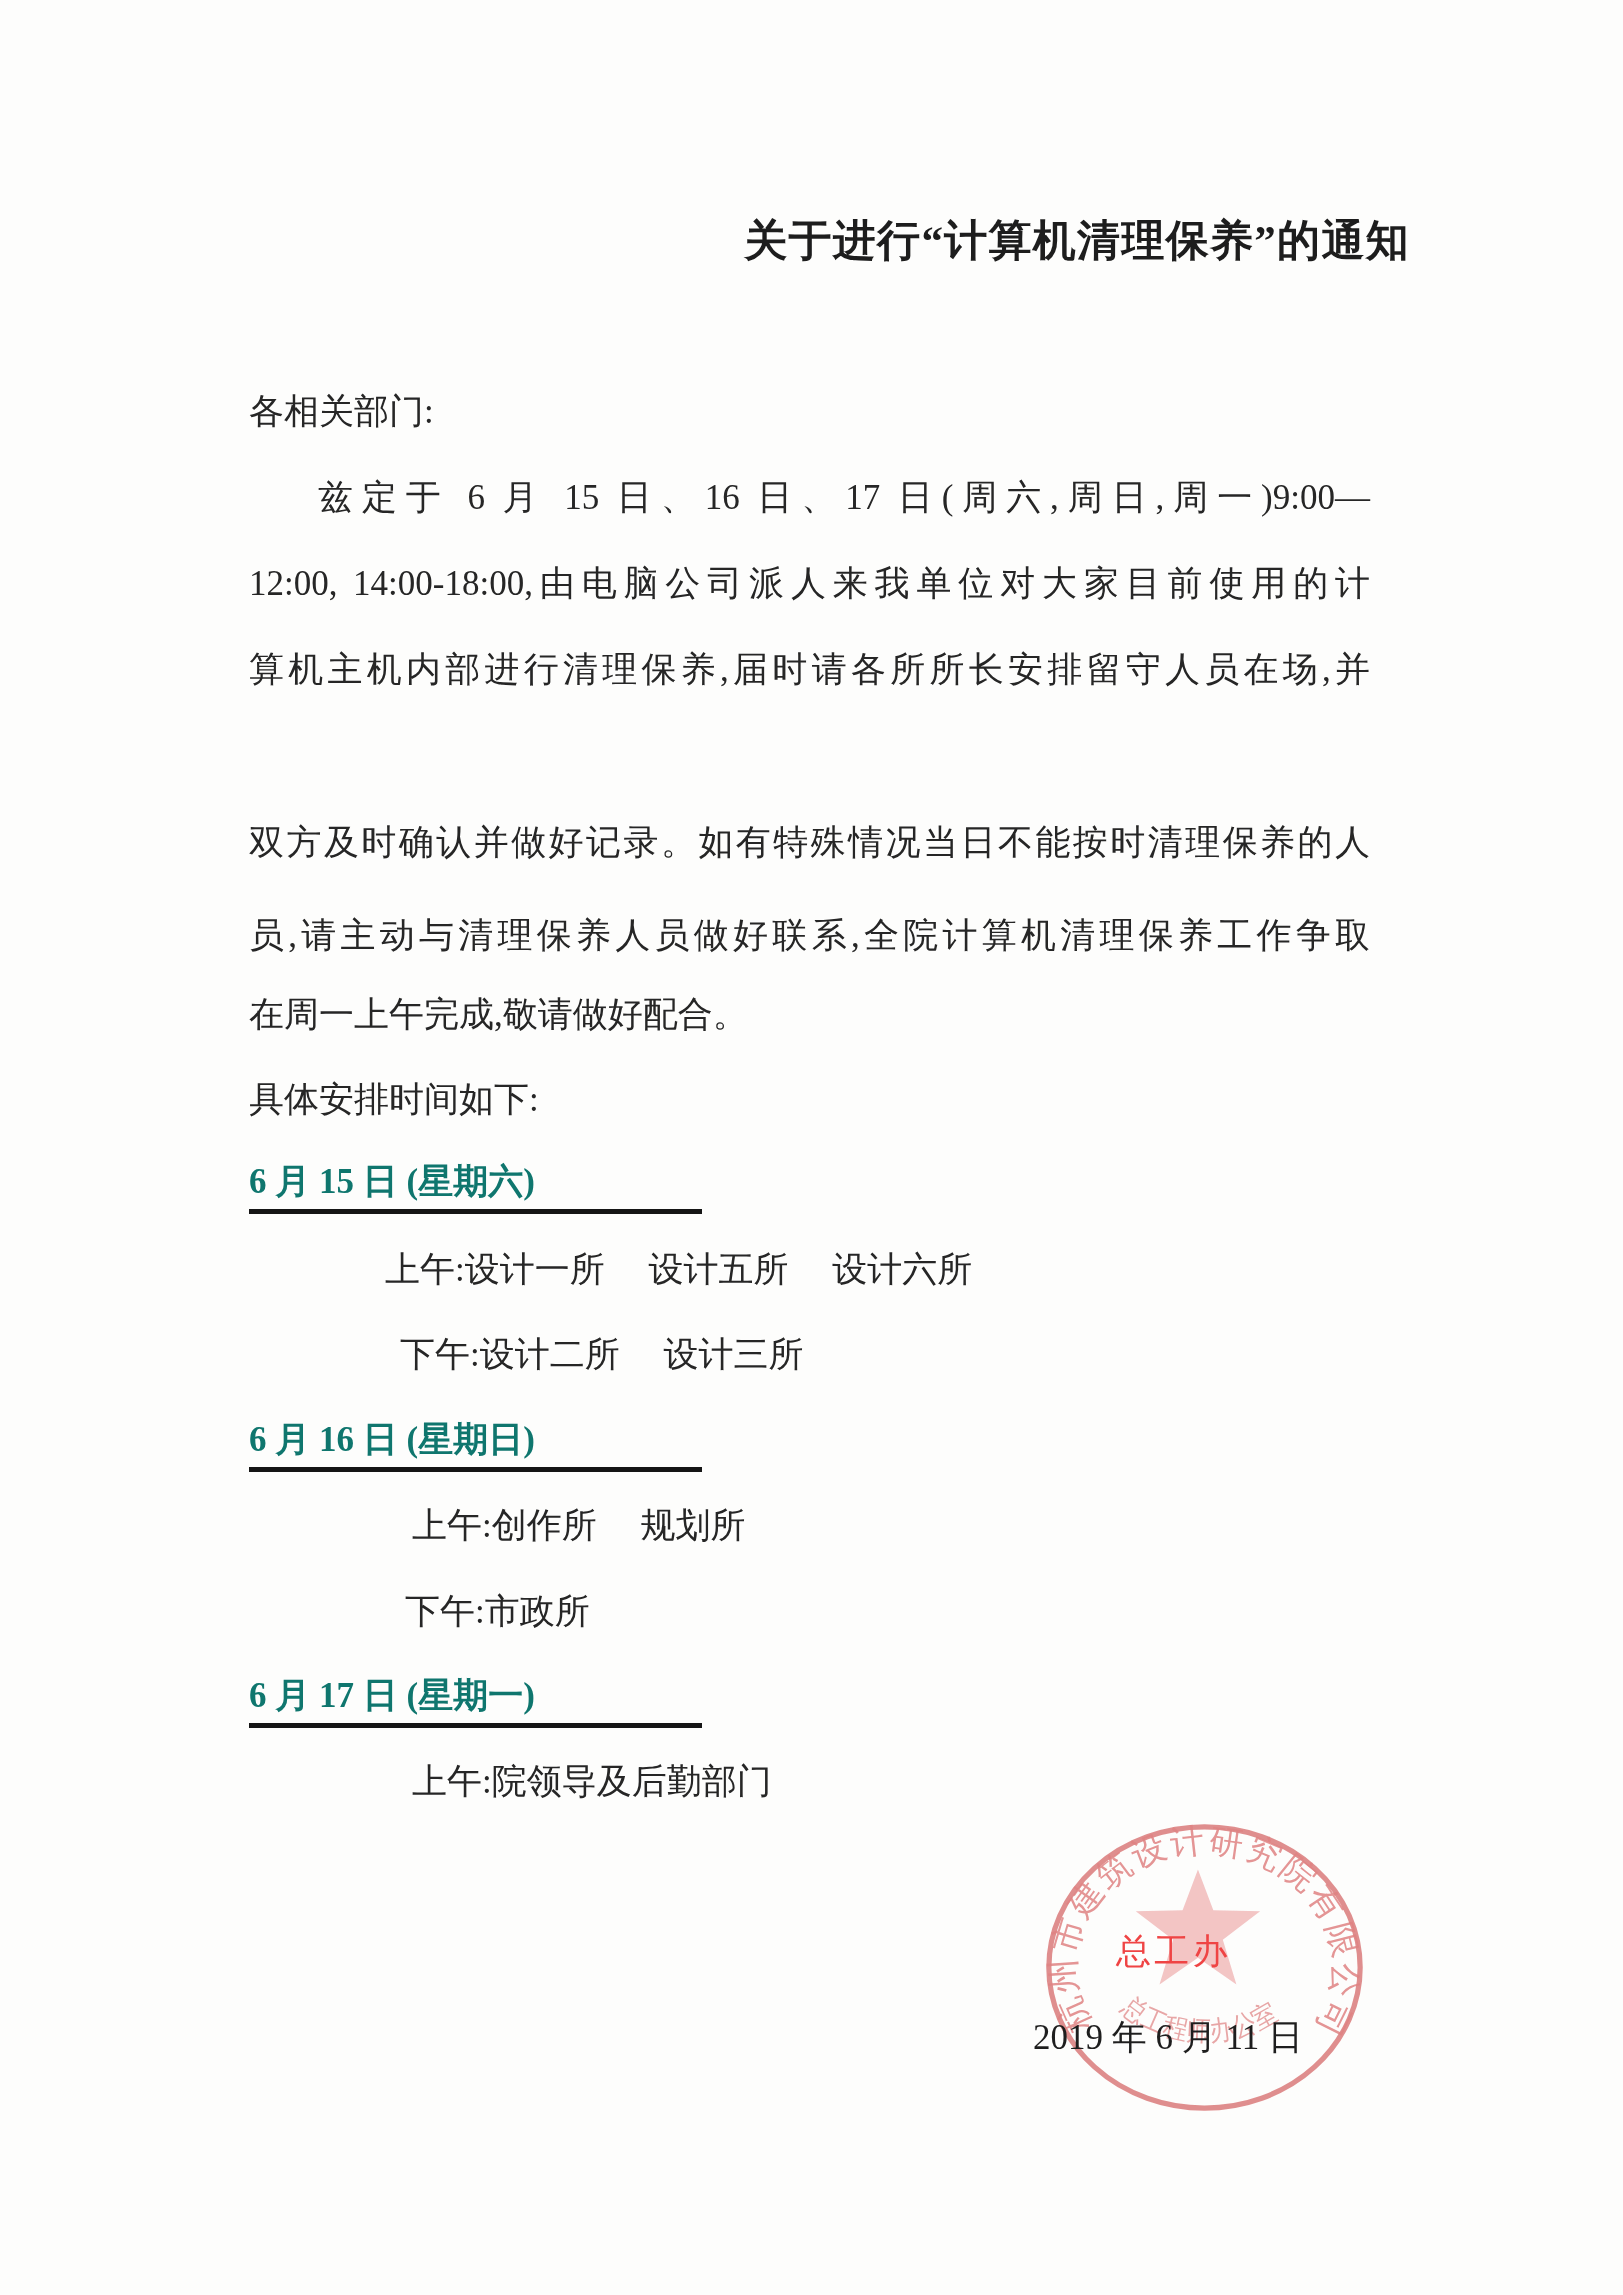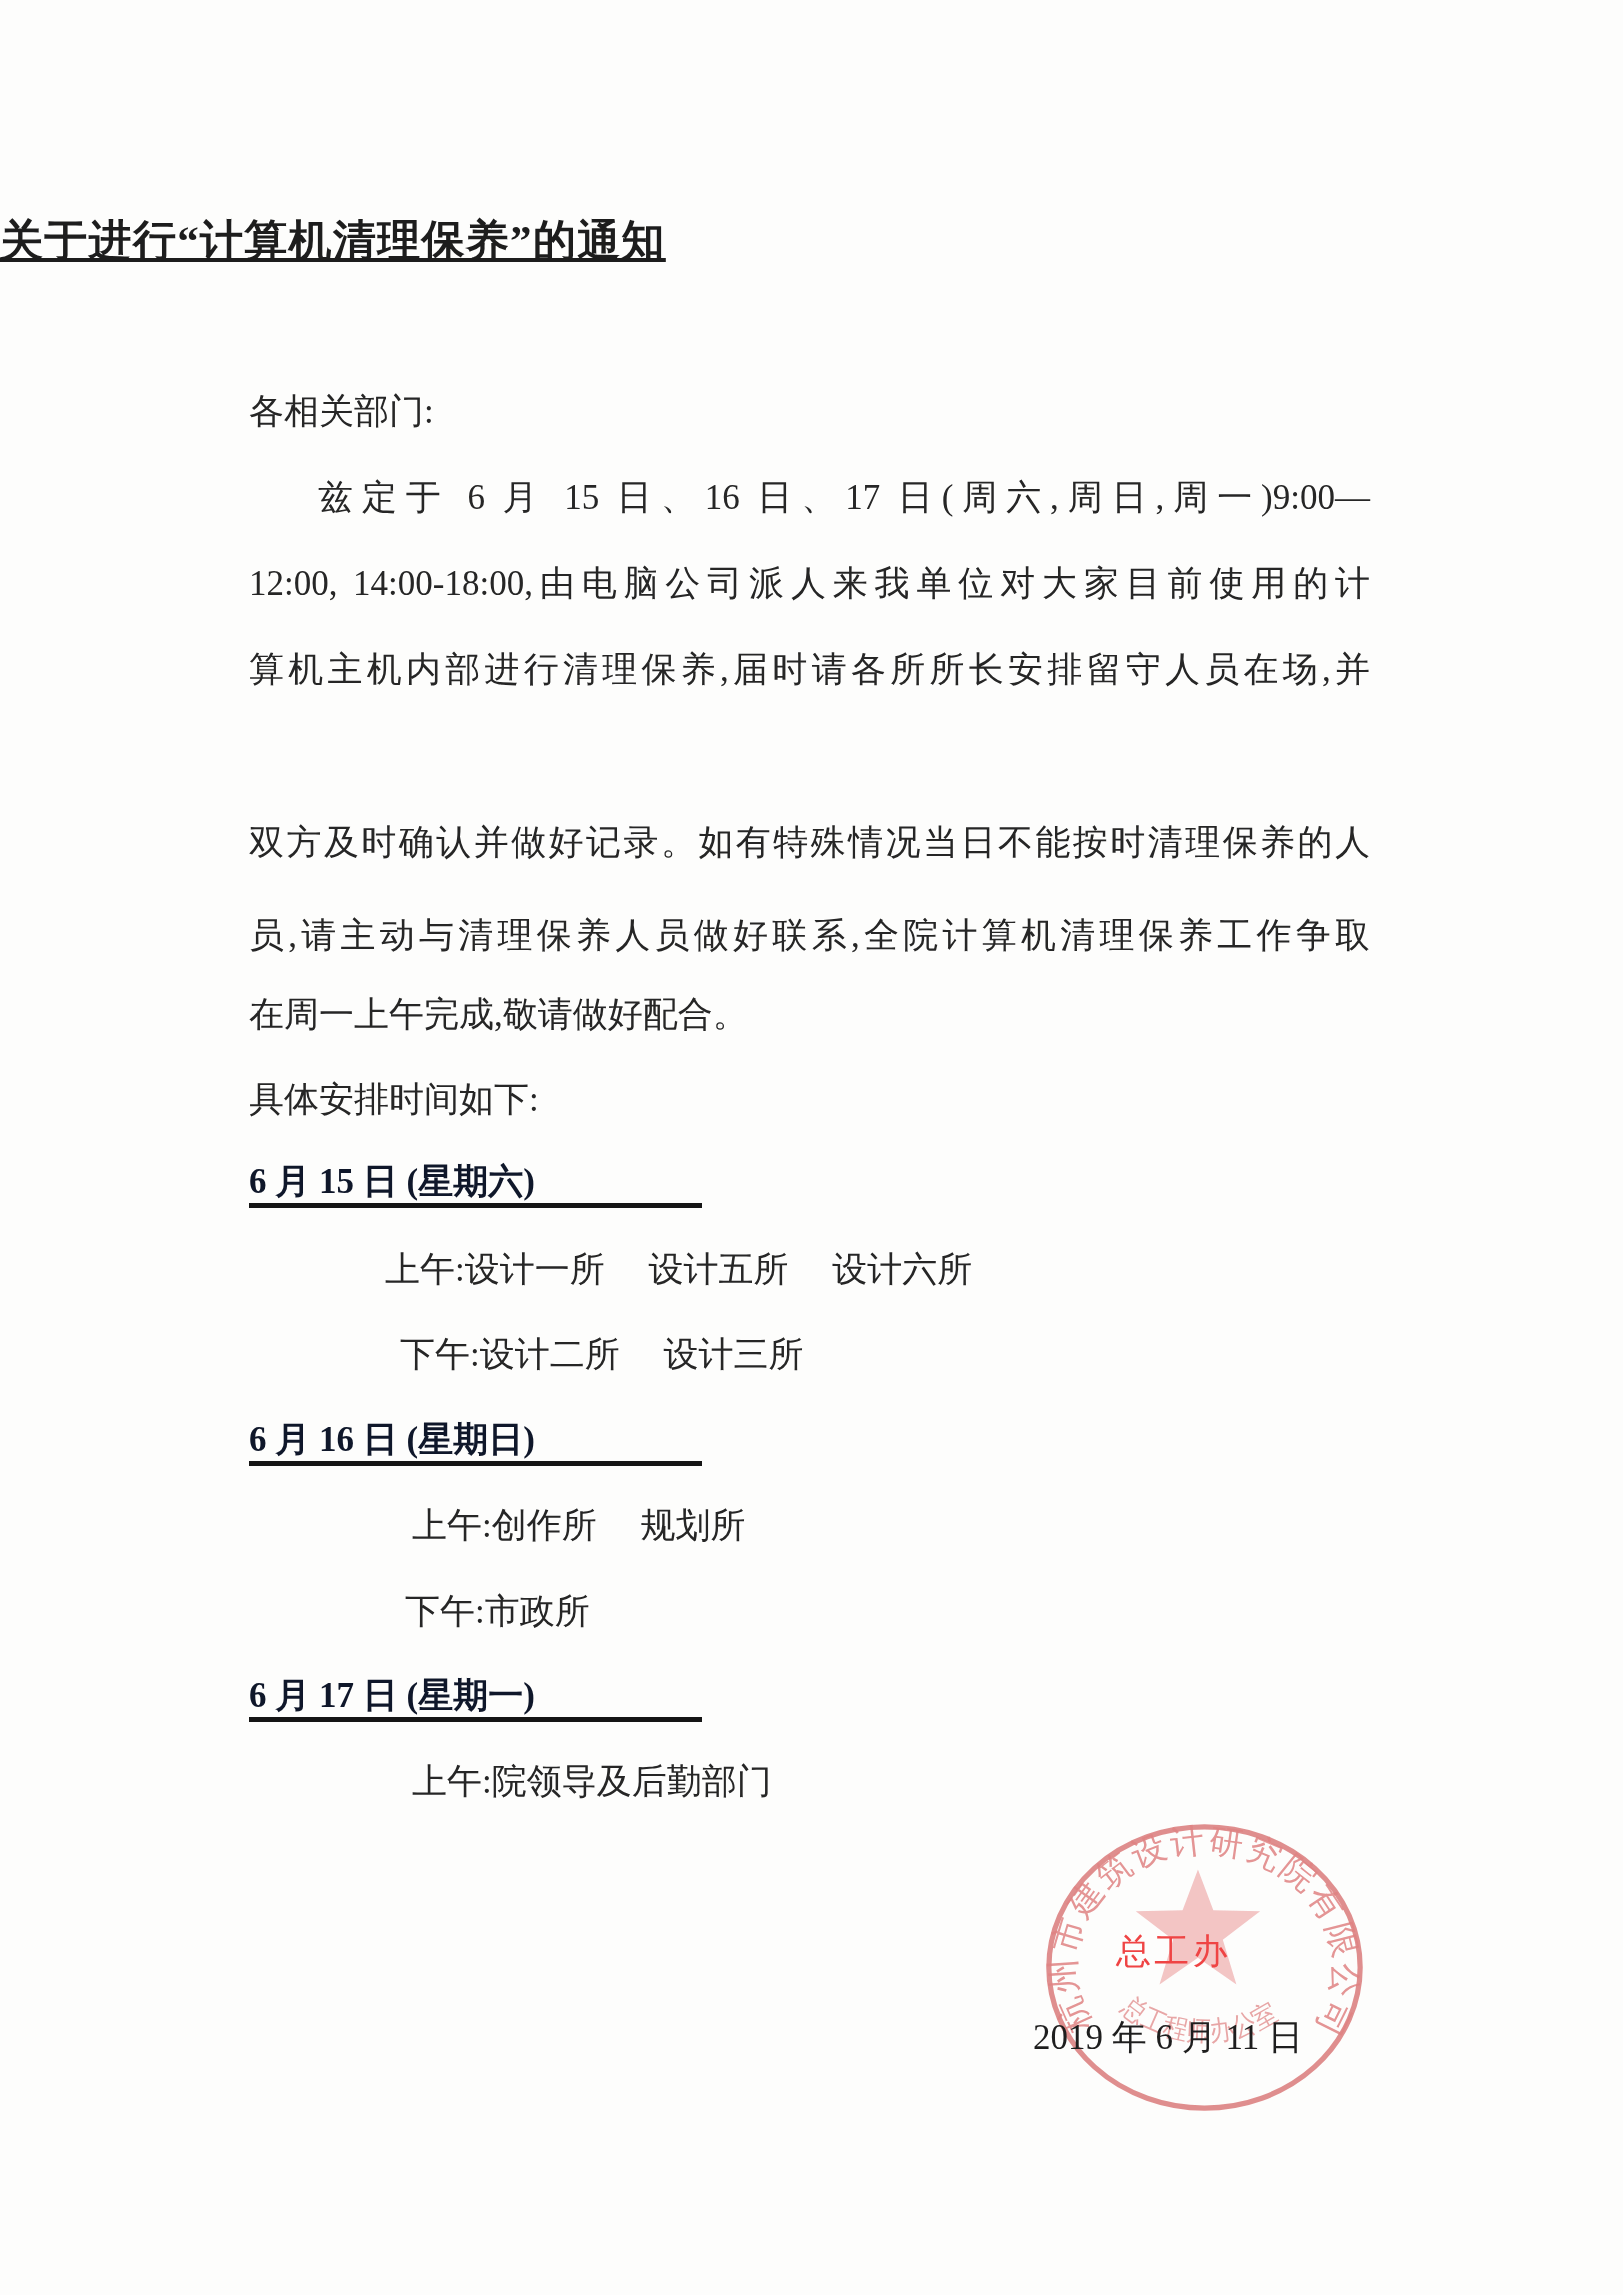--- a/index.html
+++ b/index.html
@@ -9,44 +9,43 @@
     width:1623px;height:2295px;
     margin:0 auto;
     background:#fdfdfc;
     overflow:hidden;
     font-family:"Liberation Serif","DejaVu Serif",serif;
     color:#262626;
   }
   .abs{position:absolute;line-height:1.18;white-space:nowrap;}
   .title{
     top:216px;left:0;width:1410px;
-    text-align:left;
+    text-align:right;
     font-size:43px;font-weight:700;color:#1d1d1d;
     letter-spacing:1.3px;
-    text-decoration:underline;
   }
   .salutation{top:391px;left:249px;font-size:35px;}
   .pline{
     position:absolute;left:249px;width:1121px;
     font-size:35px;line-height:1.18;
     text-align:justify;text-align-last:justify;
     white-space:normal;
   }
   .pl-0{top:477px;text-indent:69px;}
   .pl-1{top:563px;}
   .pl-2{top:649px;}
   .pl-3{top:736px;}
   .pl-4{top:822px;}
   .pl-5{top:915px;}
   .pl-6{top:994px;text-align-last:left;}
   .intro{top:1079px;left:249px;font-size:35px;}
   .date-header{
     position:absolute;left:249px;width:453px;
-    font-size:35px;font-weight:700;color:#0f172a;
-    padding-bottom:1px;border-bottom:5.9px solid #151515;
+    font-size:35px;font-weight:700;color:#0f766e;
+    padding-bottom:7px;border-bottom:5.9px solid #151515;
     white-space:nowrap;line-height:1.15;
   }
   .dh-0{top:1162px;}
   .dh-1{top:1420px;}
   .dh-2{top:1676px;}
   .sched{font-size:35px;}
   .sl-0{top:1249px;left:385px;}
   .sl-1{top:1334px;left:400px;}
   .sl-2{top:1505px;left:412px;}
   .sl-3{top:1591px;left:405px;}

